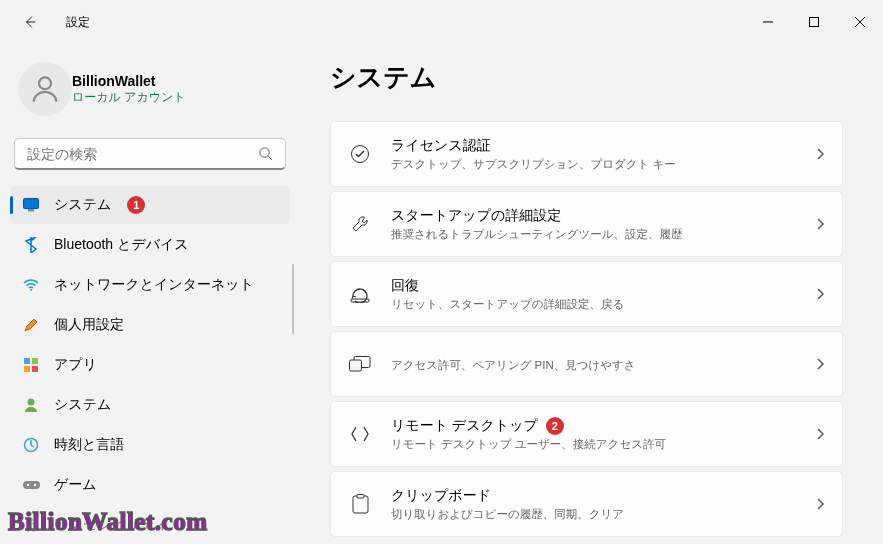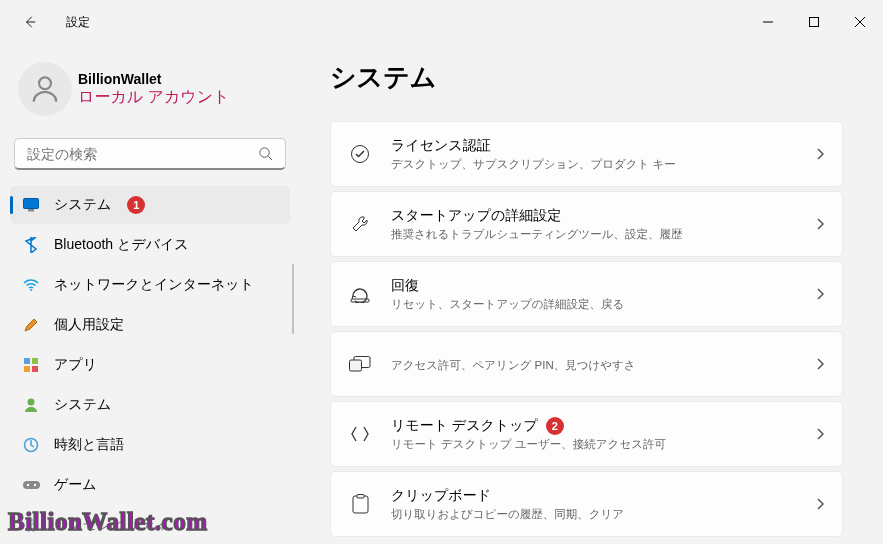--- a/index.html
+++ b/index.html
@@ -7,24 +7,24 @@
 
 .titlebar { height: 44px; display: flex; align-items: center; padding-left: 18px; }
 .back-btn { width: 24px; height: 24px; display: flex; align-items: center; justify-content: center; margin-right: 12px; }
 .title-text { font-size: 12px; color: #000; padding-left: 12px; }
 .win-controls { margin-left: auto; display: flex; }
 .win-btn { width: 46px; height: 32px; display: flex; align-items: center; justify-content: center; }
 
 .layout { display: flex; height: calc(100% - 44px); }
 
 .sidebar { width: 300px; padding: 0 10px; display: flex; flex-direction: column; }
-.user-block { display: flex; align-items: center; padding: 18px 8px 22px; gap: 6px; }
+.user-block { display: flex; align-items: center; padding: 18px 8px 22px; gap: 0; }
 .avatar { width: 54px; height: 54px; border-radius: 50%; background: #e8e8e8; display: flex; align-items: center; justify-content: center; }
 .user-info .uname { font-size: 14px; font-weight: 600; }
-.user-info .utype { font-size: 16px; color: #be185d; }
+.user-info .utype { font-size: 12px; color: #15803d; }
 
 .search-box { height: 34px; border: 1px solid #ccc; border-bottom: 2px solid #888; border-radius: 5px; background: #fdfdfd; display: flex; align-items: center; padding: 0 12px; margin: 0 4px 16px; }
 .search-input { flex: 1; border: none; outline: none; background: transparent; font-size: 14px; }
 
 .nav-list { display: flex; flex-direction: column; gap: 2px; position: relative; }
 .nav-item { height: 38px; display: flex; align-items: center; padding: 0 12px; border-radius: 5px; gap: 14px; font-size: 14px; cursor: pointer; position: relative; }
 .nav-item.sel { background: #eaeaea; }
 .nav-item.sel::before { content: ""; position: absolute; left: 0; top: 10px; bottom: 10px; width: 3px; background: #0067c0; border-radius: 2px; }
 .nav-icon { width: 18px; height: 18px; display: flex; align-items: center; justify-content: center; }
 .badge { width: 18px; height: 18px; border-radius: 50%; background: #d83131; color: #fff; font-size: 11px; font-weight: 700; display: inline-flex; align-items: center; justify-content: center; margin-left: 2px; }

